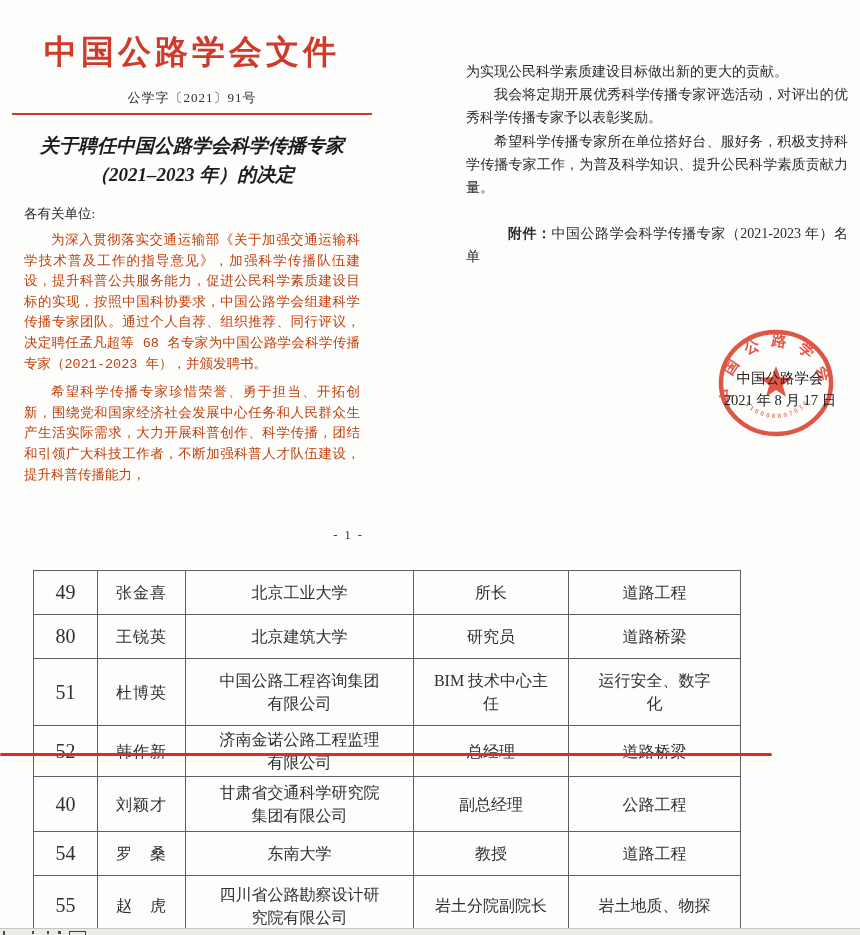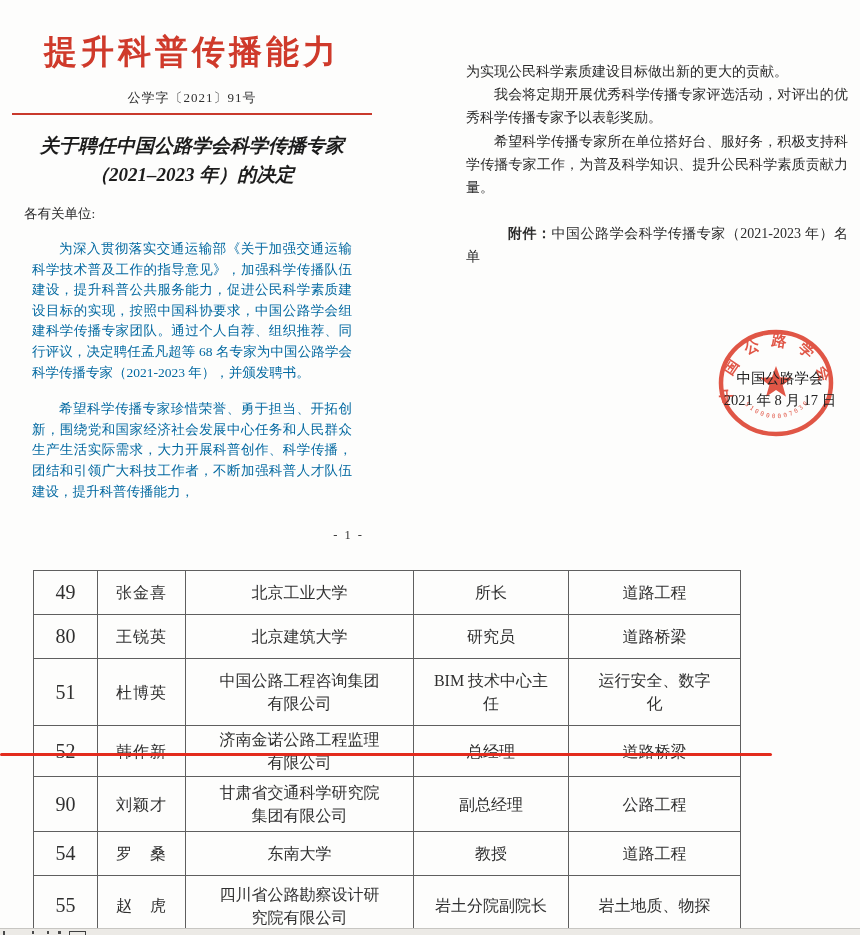--- a/index.html
+++ b/index.html
@@ -21,22 +21,22 @@
   }
   .doc-number{margin-top:14px;text-align:center;font-size:13px;color:#2f2f2f;letter-spacing:1px;}
   .red-rule{margin-top:6px;height:2px;background:#c9392c;width:100%;}
   .doc-heading{
     margin-top:16px;text-align:center;font-size:19px;font-weight:bold;
     line-height:29px;color:#1c1c1c;font-style:italic;
   }
   .salutation{margin:16px 0 0 12px;font-size:13.5px;}
   .body-left{width:352px;margin-left:4px;}
   .body-left p{
-    margin:16px;font-size:13.5px;line-height:20.6px;
-    text-align:justify;text-indent:2em;color:#0369a1;
+    margin:8px;font-size:13.5px;line-height:20.6px;
+    text-align:justify;text-indent:2em;color:#c2410c;font-family:Liberation Mono, monospace;
   }
   .page-num{position:absolute;left:0;top:528px;width:352px;text-align:right;
     padding-right:16px;font-size:12.5px;color:#333;letter-spacing:2px;}
 
   
   .doc-right{position:absolute;left:466px;top:60px;width:382px;}
   .doc-right p{
     margin:0;font-size:14px;line-height:23.2px;
     text-align:justify;color:#2b2b2b;
   }
@@ -80,21 +80,21 @@
   .frag.f3{left:47px;width:2px;height:3px;}
   .frag.f4{left:58px;width:3px;height:3px;}
   .frag.f5{left:69px;width:15px;height:4px;background:none;border:1.5px solid #3f3f3f;}
 </style>
 </head>
 <body>
 
 <div class="page">
 
   <div class="doc-left">
-    <div class="doc-title">提升科普传播能力</div>
+    <div class="doc-title">中国公路学会文件</div>
     <div class="doc-number">公学字〔2021〕91号</div>
     <div class="red-rule"></div>
     <div class="doc-heading">
       <span>关于聘任中国公路学会科学传播专家</span><br>
       <span>（2021–2023 年）的决定</span>
     </div>
     <div class="salutation">各有关单位:</div>
     <div class="body-left">
       <p>为深入贯彻落实交通运输部《关于加强交通运输科学技术普及工作的指导意见》，加强科学传播队伍建设，提升科普公共服务能力，促进公民科学素质建设目标的实现，按照中国科协要求，中国公路学会组建科学传播专家团队。通过个人自荐、组织推荐、同行评议，决定聘任孟凡超等 68 名专家为中国公路学会科学传播专家（2021-2023 年），并颁发聘书。</p>
       <p>希望科学传播专家珍惜荣誉、勇于担当、开拓创新，围绕党和国家经济社会发展中心任务和人民群众生产生活实际需求，大力开展科普创作、科学传播，团结和引领广大科技工作者，不断加强科普人才队伍建设，提升科普传播能力，</p>
@@ -154,21 +154,21 @@
             <td>运行安全、数字化</td>
           </tr>
           <tr class="r52">
             <td>52</td>
             <td>韩作新</td>
             <td>济南金诺公路工程监理有限公司</td>
             <td>总经理</td>
             <td>道路桥梁</td>
           </tr>
           <tr class="r53">
-            <td>90</td>
+            <td>40</td>
             <td>刘颖才</td>
             <td>甘肃省交通科学研究院集团有限公司</td>
             <td>副总经理</td>
             <td>公路工程</td>
           </tr>
           <tr class="r54">
             <td>54</td>
             <td>罗　桑</td>
             <td>东南大学</td>
             <td>教授</td>

